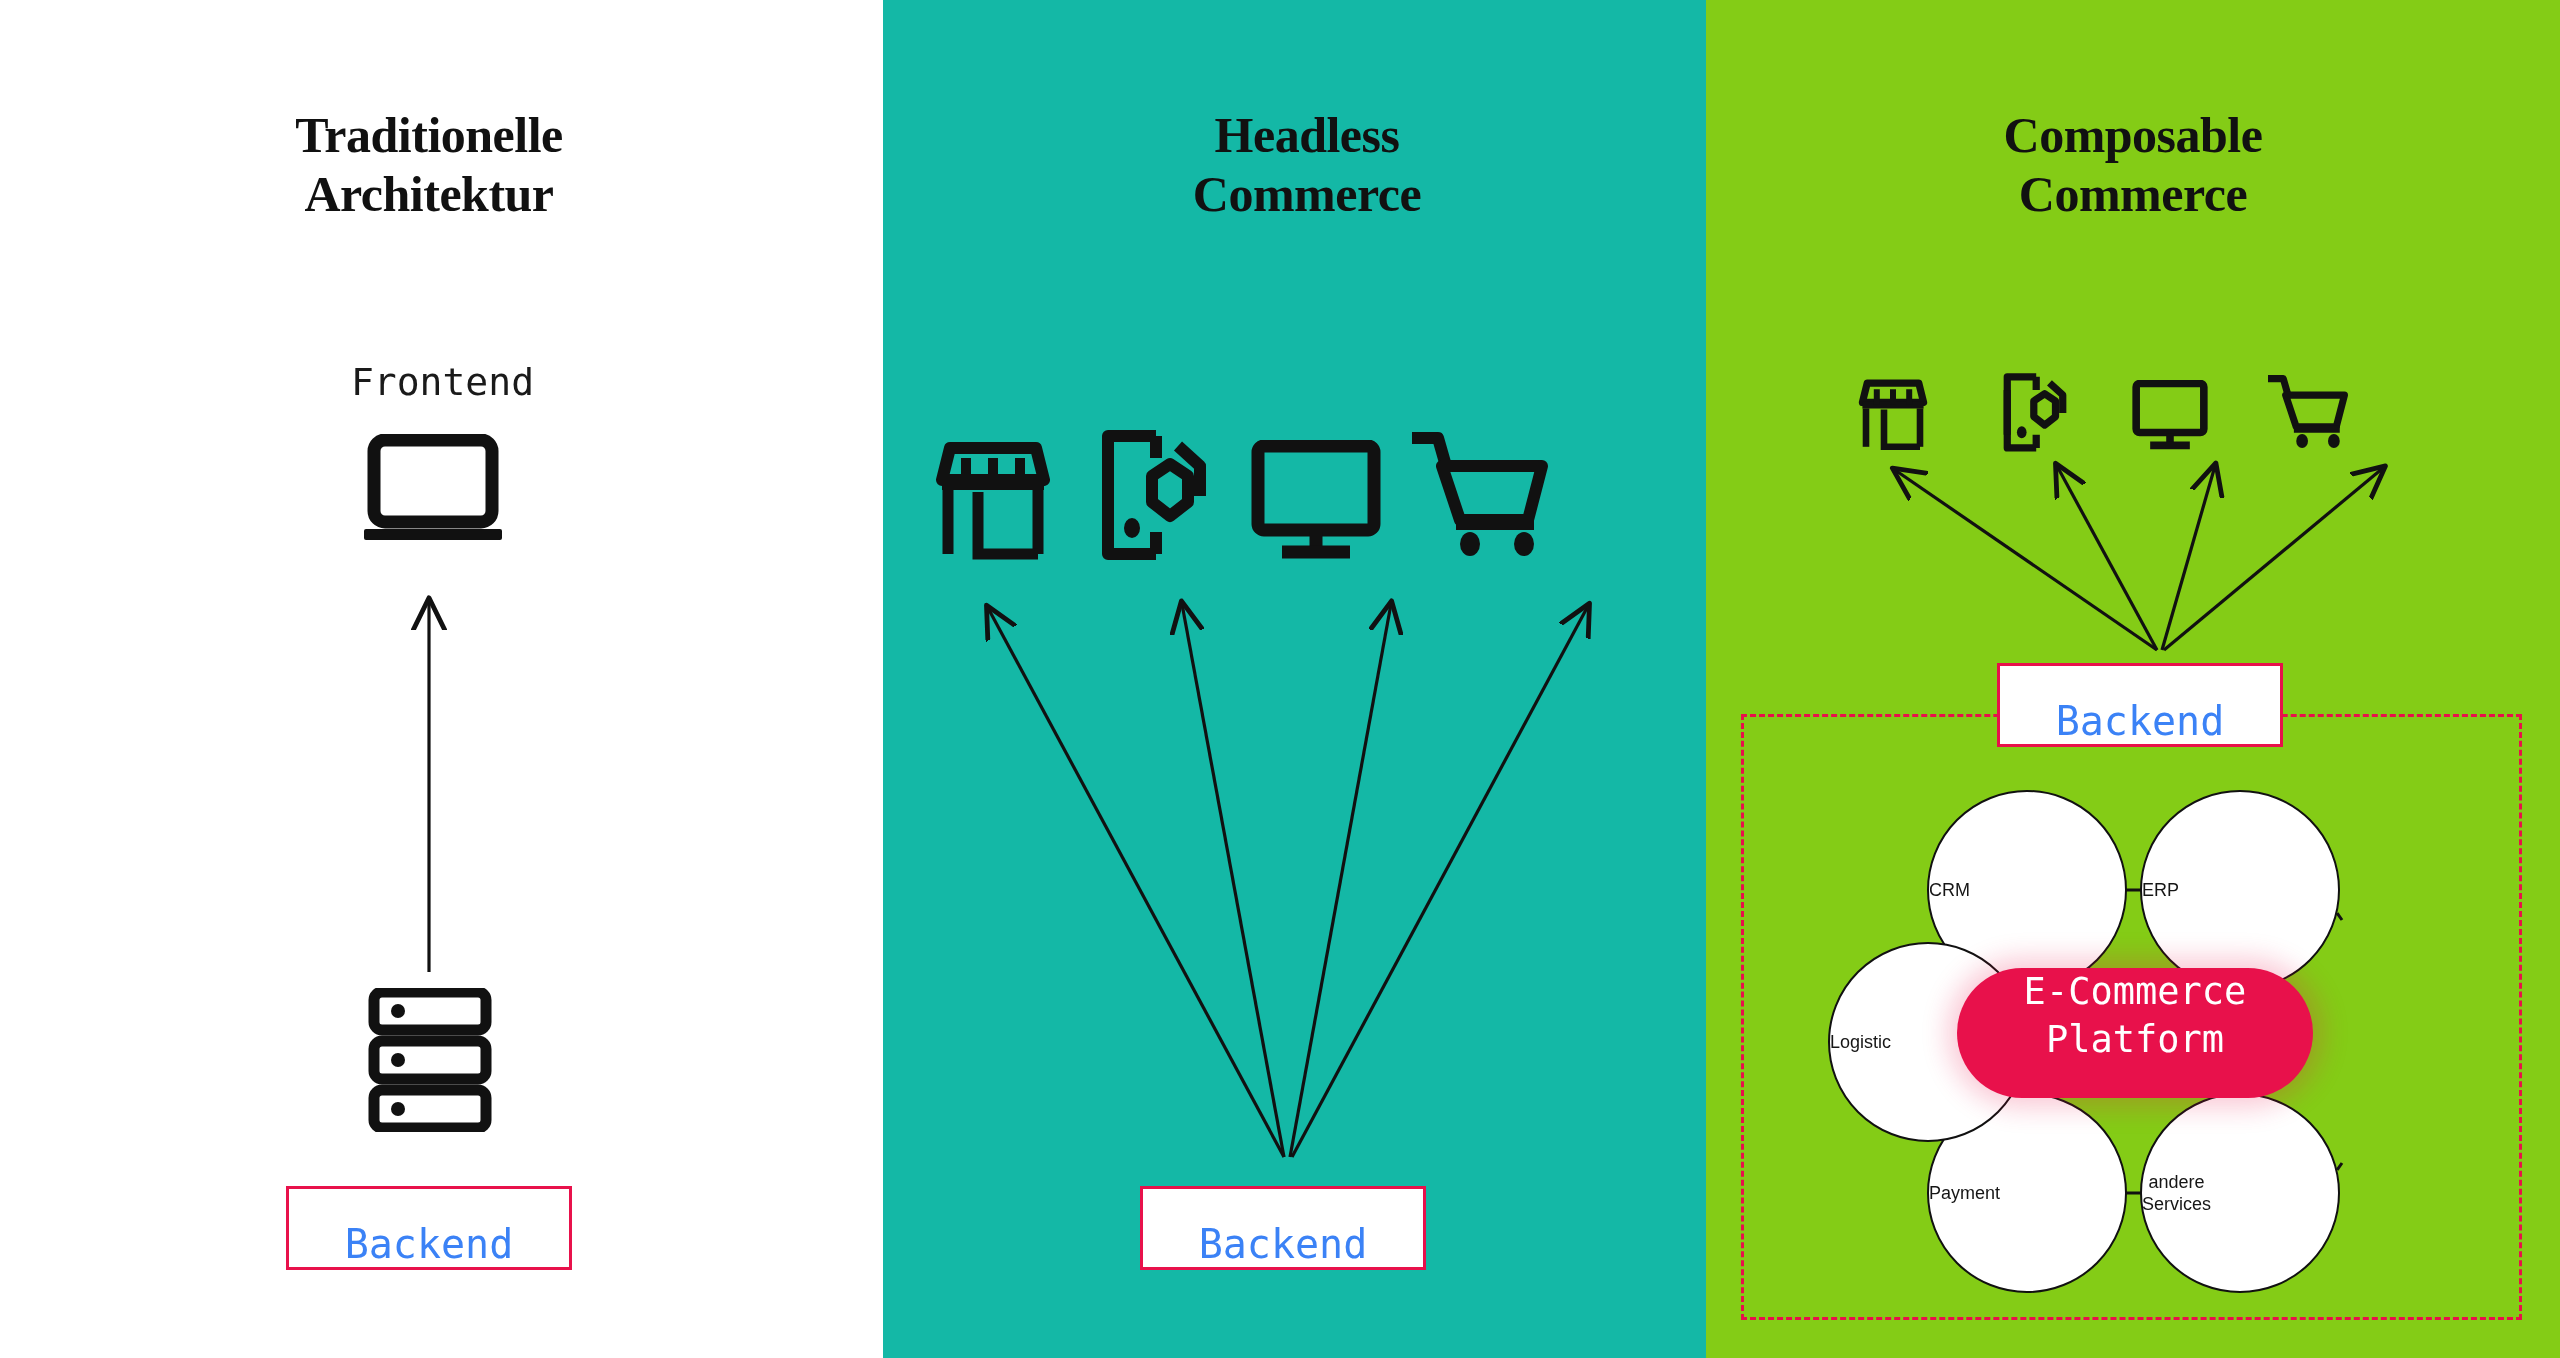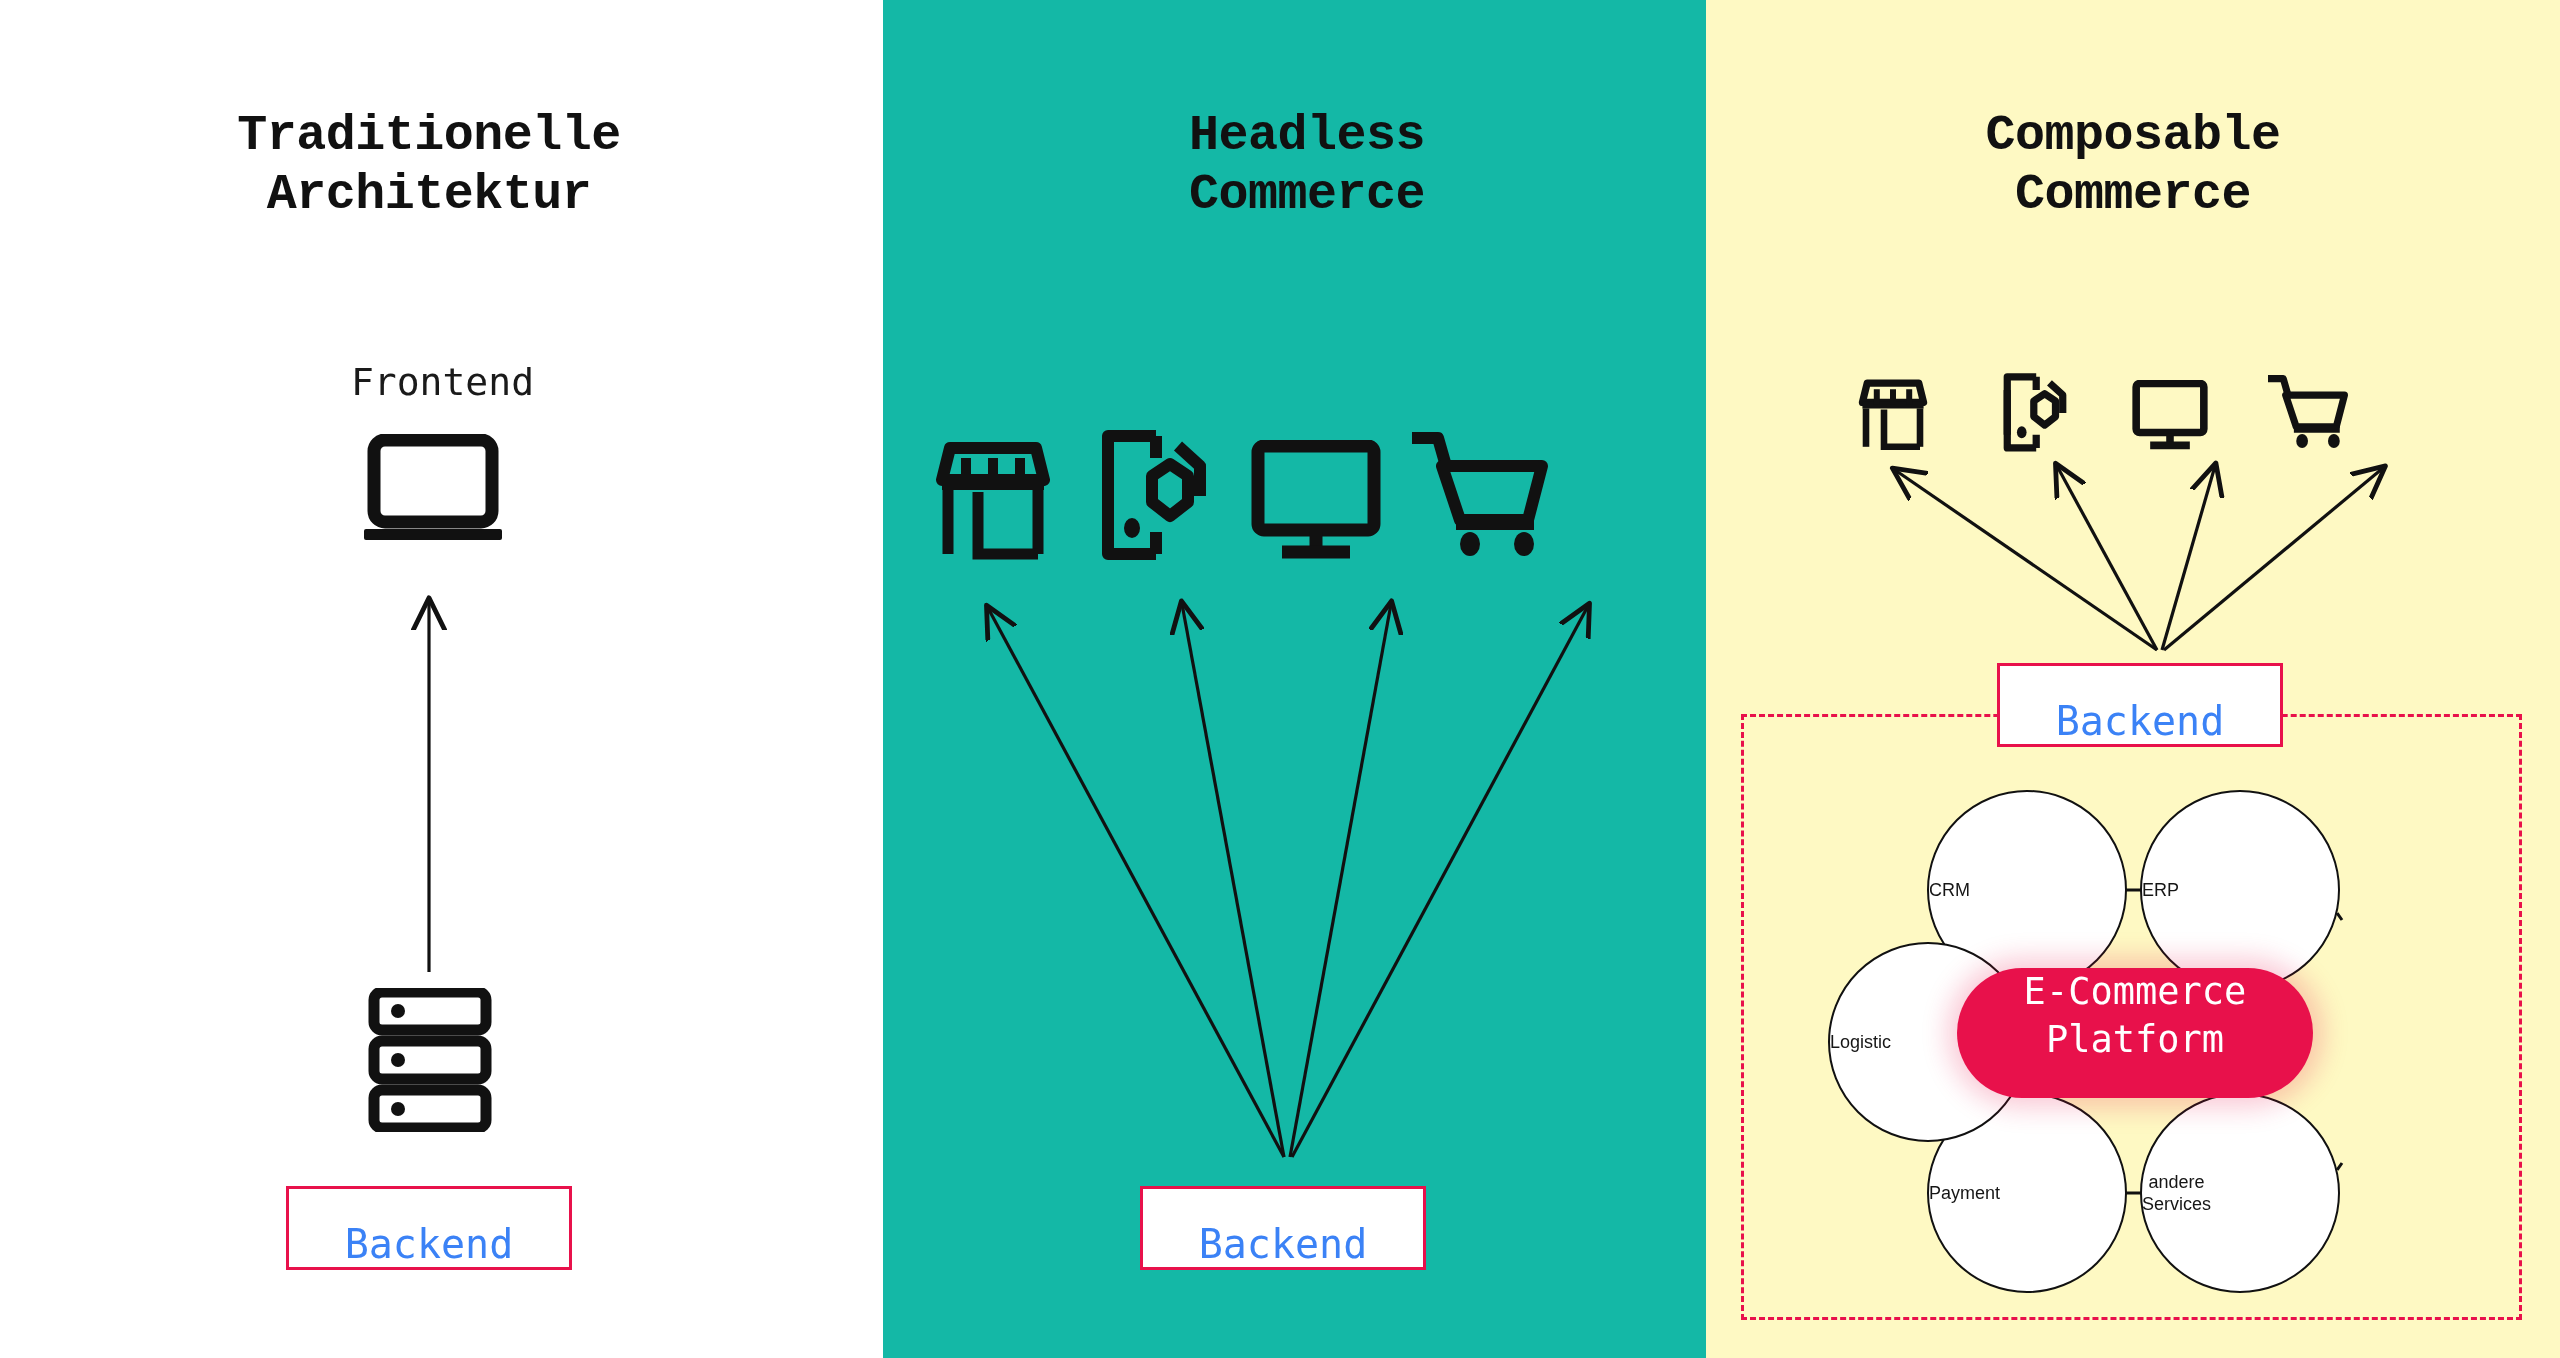--- a/index.html
+++ b/index.html
@@ -19,29 +19,29 @@
     height: 1358px;
     background: #ffffff;
   }
   .panel {
     position: absolute;
     top: 0;
     height: 1358px;
   }
   #panel-traditional { left: 0; width: 858px; background: #ffffff; }
   #panel-headless    { left: 883px; width: 848px; background: #14b8a6; }
-  #panel-composable  { left: 1706px; width: 854px; background: #fef9c3; }
+  #panel-composable  { left: 1706px; width: 854px; background: #84cc16; }
 
   .panel-title {
     position: absolute;
     left: 0;
     right: 0;
     top: 64px;
     text-align: center;
-    font-family: Liberation Mono, monospace;
+    font-family: Liberation Serif, serif;
     font-weight: bold;
     font-size: 50px;
     line-height: 1.18;
     letter-spacing: -0.5px;
     color: #111111;
     white-space: pre-line;
   }
 
   .mono-label {
     font-family: "DejaVu Sans Mono", "Liberation Mono", monospace;

